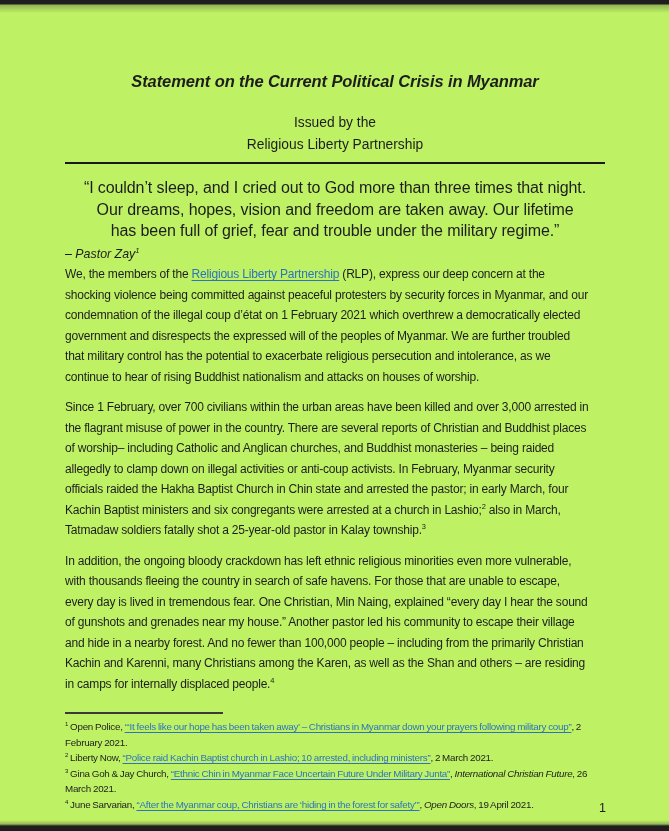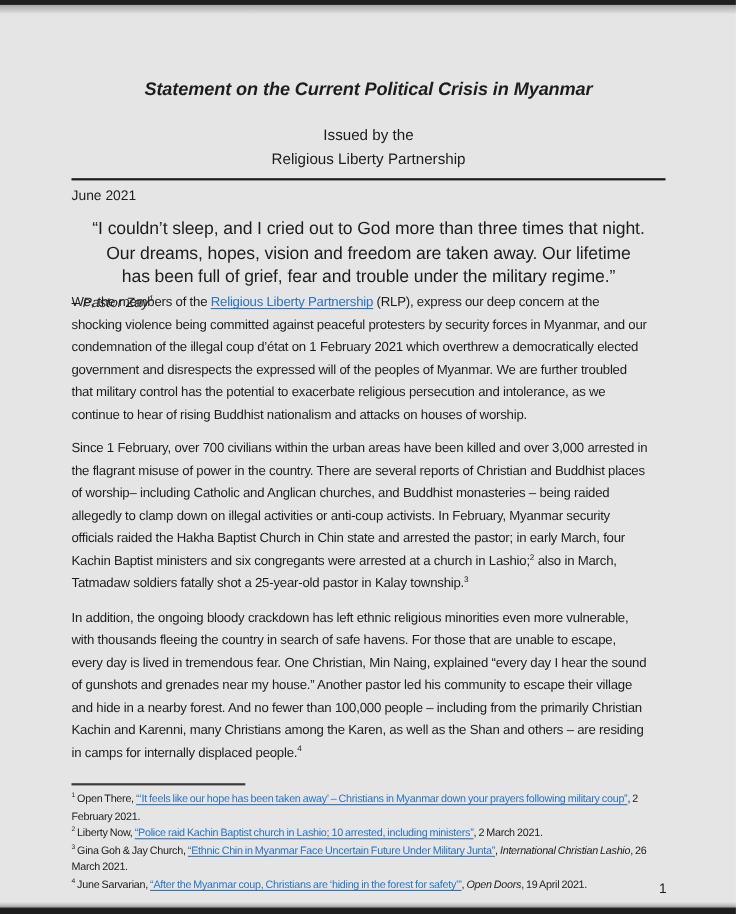--- a/index.html
+++ b/index.html
@@ -1,20 +1,20 @@
 <!DOCTYPE html>
 <html style="--link-color: #2d73be; --text-color: #1d1d1d;"><head>
 <meta charset="utf-8">
 <style>
   html, body { margin: 0; padding: 0; background: #ffffff; }
   .page {
     position: relative;
     width: 669px;
     height: 831px;
-    background: #e5e5e5;
+    background: #bef264;
     overflow: hidden;
     font-family: "Liberation Sans", sans-serif;
     color: var(--text-color, #1d1d1d);
   }
   .edge-top {
     position: absolute; top: 0; left: 0; width: 100%; height: 13px;
     background: linear-gradient(#1e1e1e 0, #1e1e1e 4px, rgba(60,60,60,.35) 5px, rgba(255,255,255,0) 13px);
   }
   .edge-bottom {
     position: absolute; bottom: 0; left: 0; width: 100%; height: 11px;
@@ -84,36 +84,35 @@
 <body>
 
 <div class="page">
   <div class="edge-top"></div>
 
   <div class="content">
     <h1 class="doc-title">Statement on the Current Political Crisis in Myanmar</h1>
     <div class="doc-subtitle first">Issued by the</div>
     <div class="doc-subtitle">Religious Liberty Partnership</div>
     <hr class="header-rule">
-    <div class="doc-date">June 2021</div>
 
     <div class="quote">“I couldn’t sleep, and I cried out to God more than three times that night. Our dreams, hopes, vision and freedom are taken away. Our lifetime has been full of grief, fear and trouble under the military regime.”</div>
     <div class="attribution"><span class="plain">– Pastor Zay</span><span class="sup">1</span></div>
   </div>
 
   <div class="body-text">
     <p class="para"><span class="plain">We, the members of the </span><a href="#" class="doclink">Religious Liberty Partnership</a><span class="plain"> (RLP), express our deep concern at the shocking violence being committed against peaceful protesters by security forces in Myanmar, and our condemnation of the illegal coup d’état on 1 February 2021 which overthrew a democratically elected government and disrespects the expressed will of the peoples of Myanmar. We are further troubled that military control has the potential to exacerbate religious persecution and intolerance, as we continue to hear of rising Buddhist nationalism and attacks on houses of worship.</span></p>
     <p class="para"><span class="plain">Since 1 February, over 700 civilians within the urban areas have been killed and over 3,000 arrested in the flagrant misuse of power in the country. There are several reports of Christian and Buddhist places of worship– including Catholic and Anglican churches, and Buddhist monasteries – being raided allegedly to clamp down on illegal activities or anti-coup activists. In February, Myanmar security officials raided the Hakha Baptist Church in Chin state and arrested the pastor; in early March, four Kachin Baptist ministers and six congregants were arrested at a church in Lashio;</span><span class="sup">2</span><span class="plain"> also in March, Tatmadaw soldiers fatally shot a 25-year-old pastor in Kalay township.</span><span class="sup">3</span></p>
     <p class="para"><span class="plain">In addition, the ongoing bloody crackdown has left ethnic religious minorities even more vulnerable, with thousands fleeing the country in search of safe havens. For those that are unable to escape, every day is lived in tremendous fear. One Christian, Min Naing, explained “every day I hear the sound of gunshots and grenades near my house.” Another pastor led his community to escape their village and hide in a nearby forest. And no fewer than 100,000 people – including from the primarily Christian Kachin and Karenni, many Christians among the Karen, as well as the Shan and others – are residing in camps for internally displaced people.</span><span class="sup">4</span></p>
   </div>
 
   <div class="footnotes">
     <hr class="fn-rule">
-    <div class="footnote"><span class="sup">1</span><span class="plain"> Open There, </span><a href="#" class="doclink">“‘It feels like our hope has been taken away’ – Christians in Myanmar down your prayers following military coup”</a><span class="plain">, 2 February 2021.</span></div>
+    <div class="footnote"><span class="sup">1</span><span class="plain"> Open Police, </span><a href="#" class="doclink">“‘It feels like our hope has been taken away’ – Christians in Myanmar down your prayers following military coup”</a><span class="plain">, 2 February 2021.</span></div>
     <div class="footnote"><span class="sup">2</span><span class="plain"> Liberty Now, </span><a href="#" class="doclink">“Police raid Kachin Baptist church in Lashio; 10 arrested, including ministers”</a><span class="plain">, 2 March 2021.</span></div>
-    <div class="footnote"><span class="sup">3</span><span class="plain"> Gina Goh &amp; Jay Church, </span><a href="#" class="doclink">“Ethnic Chin in Myanmar Face Uncertain Future Under Military Junta”</a><span class="plain">, </span><span class="it">International Christian Lashio</span><span class="plain">, 26 March 2021.</span></div>
+    <div class="footnote"><span class="sup">3</span><span class="plain"> Gina Goh &amp; Jay Church, </span><a href="#" class="doclink">“Ethnic Chin in Myanmar Face Uncertain Future Under Military Junta”</a><span class="plain">, </span><span class="it">International Christian Future</span><span class="plain">, 26 March 2021.</span></div>
     <div class="footnote"><span class="sup">4</span><span class="plain"> June Sarvarian, </span><a href="#" class="doclink">“After the Myanmar coup, Christians are ‘hiding in the forest for safety’”</a><span class="plain">, </span><span class="it">Open Doors</span><span class="plain">, 19 April 2021.</span></div>
   </div>
 
   <div class="page-number">1</div>
 
   <div class="edge-bottom"></div>
 </div>
 
 </body></html>

